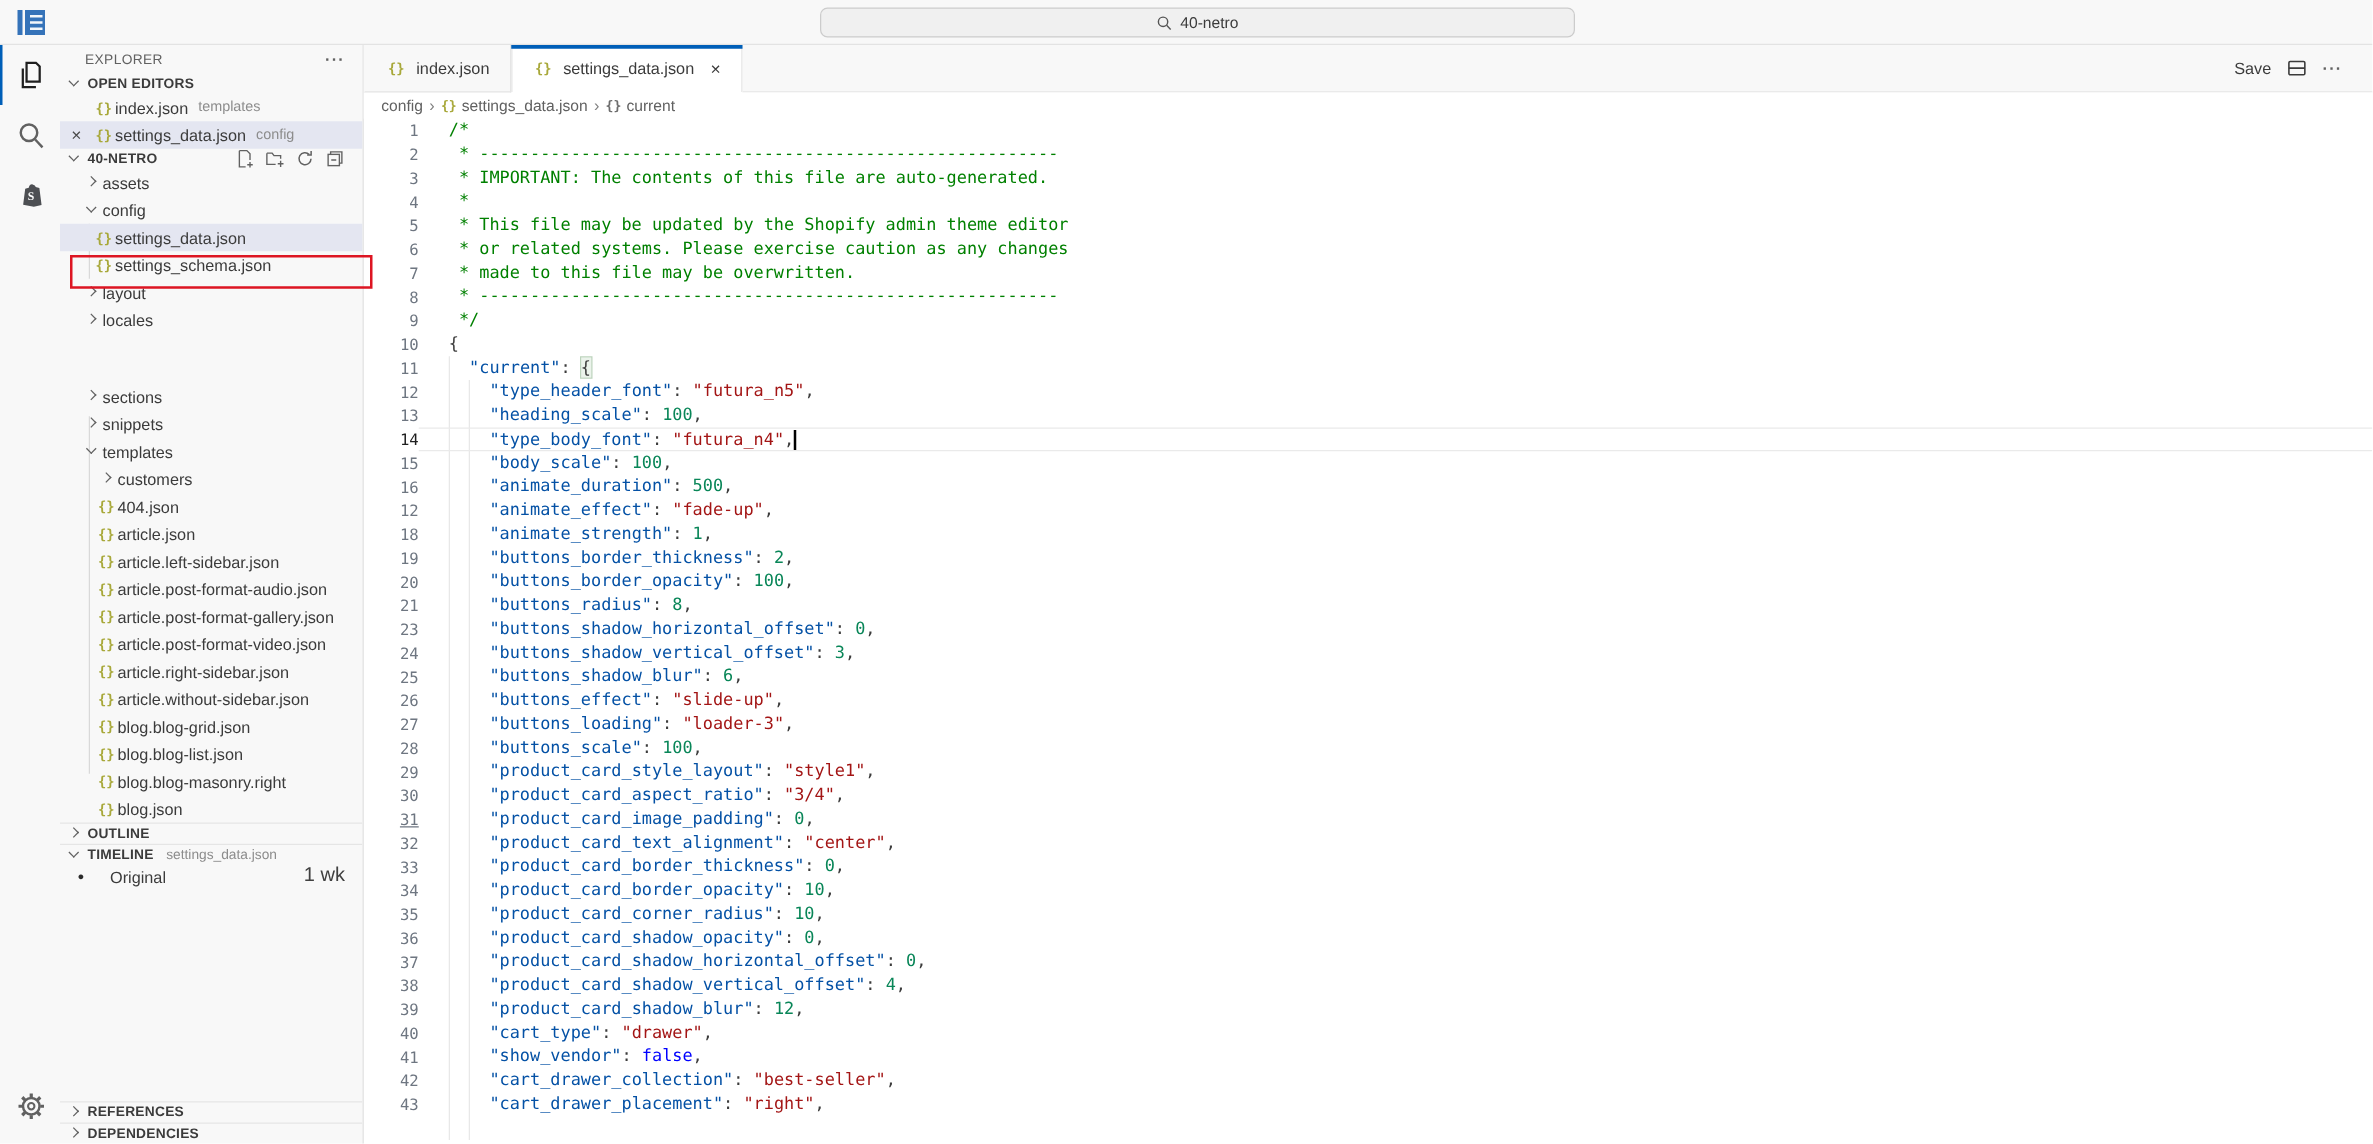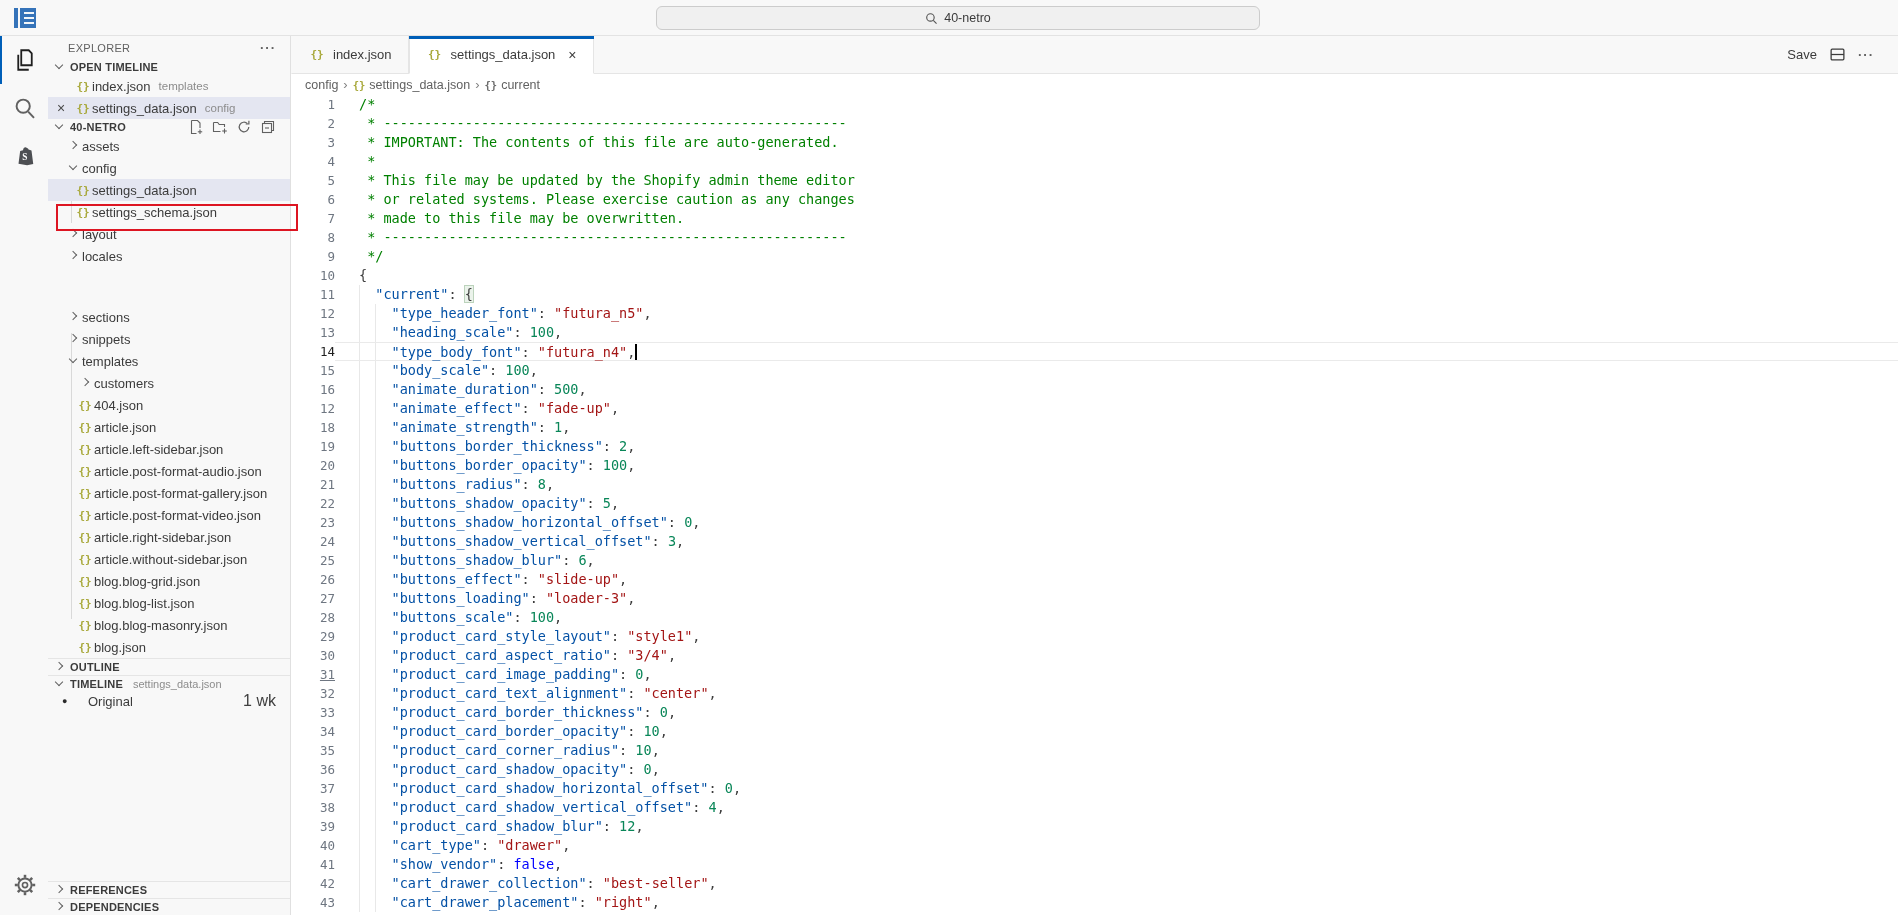--- a/index.html
+++ b/index.html
@@ -172,21 +172,21 @@
     </nav>
 
     <aside class="sidebar">
       <div class="sb-title">
         <span class="t">EXPLORER</span>
         <span class="more-dots">···</span>
       </div>
 
       <div class="sec-header">
         <span class="chev down"></span>
-        <span class="lbl">OPEN TIMELINE</span>
+        <span class="lbl">OPEN EDITORS</span>
       </div>
       <div id="oe-list">
           <div class="oe-row">
             <span class="oe-close"></span>
             <span class="json-ic">{}</span>
             <span class="row-label">index.json</span>
             <span class="row-suffix">templates</span>
           </div>
           <div class="oe-row active">
             <span class="oe-close">×</span>
@@ -309,21 +309,21 @@
           <div class="tree-row" style="padding-left: 28px;">
             <span class="json-ic">{}</span>
             <span class="row-label">blog.blog-grid.json</span>
           </div>
           <div class="tree-row" style="padding-left: 28px;">
             <span class="json-ic">{}</span>
             <span class="row-label">blog.blog-list.json</span>
           </div>
           <div class="tree-row" style="padding-left: 28px;">
             <span class="json-ic">{}</span>
-            <span class="row-label">blog.blog-masonry.json</span>
+            <span class="row-label">blog.blog-masonry.right</span>
           </div>
           <div class="tree-row" style="padding-left: 28px;">
             <span class="json-ic">{}</span>
             <span class="row-label">blog.json</span>
           </div>
         </div>
 
       <div class="sec-header bordered">
         <span class="chev right"></span>
         <span class="lbl">OUTLINE</span>
@@ -469,24 +469,20 @@
           </div>
           <div class="code-line">
             <span class="ln" style="display: block;">20</span>
             <span class="lc" style="display: block;"><span class="tk pn">    </span><span class="tk k">"buttons_border_opacity"</span><span class="tk pn">: </span><span class="tk num">100</span><span class="tk pn">,</span></span>
           </div>
           <div class="code-line">
             <span class="ln" style="display: block;">21</span>
             <span class="lc" style="display: block;"><span class="tk pn">    </span><span class="tk k">"buttons_radius"</span><span class="tk pn">: </span><span class="tk num">8</span><span class="tk pn">,</span></span>
           </div>
           <div class="code-line">
-            <span class="ln" style="display: block;">22</span>
-            <span class="lc" style="display: block;"><span class="tk pn">    </span><span class="tk k">"buttons_shadow_opacity"</span><span class="tk pn">: </span><span class="tk num">5</span><span class="tk pn">,</span></span>
-          </div>
-          <div class="code-line">
             <span class="ln" style="display: block;">23</span>
             <span class="lc" style="display: block;"><span class="tk pn">    </span><span class="tk k">"buttons_shadow_horizontal_offset"</span><span class="tk pn">: </span><span class="tk num">0</span><span class="tk pn">,</span></span>
           </div>
           <div class="code-line">
             <span class="ln" style="display: block;">24</span>
             <span class="lc" style="display: block;"><span class="tk pn">    </span><span class="tk k">"buttons_shadow_vertical_offset"</span><span class="tk pn">: </span><span class="tk num">3</span><span class="tk pn">,</span></span>
           </div>
           <div class="code-line">
             <span class="ln" style="display: block;">25</span>
             <span class="lc" style="display: block;"><span class="tk pn">    </span><span class="tk k">"buttons_shadow_blur"</span><span class="tk pn">: </span><span class="tk num">6</span><span class="tk pn">,</span></span>

